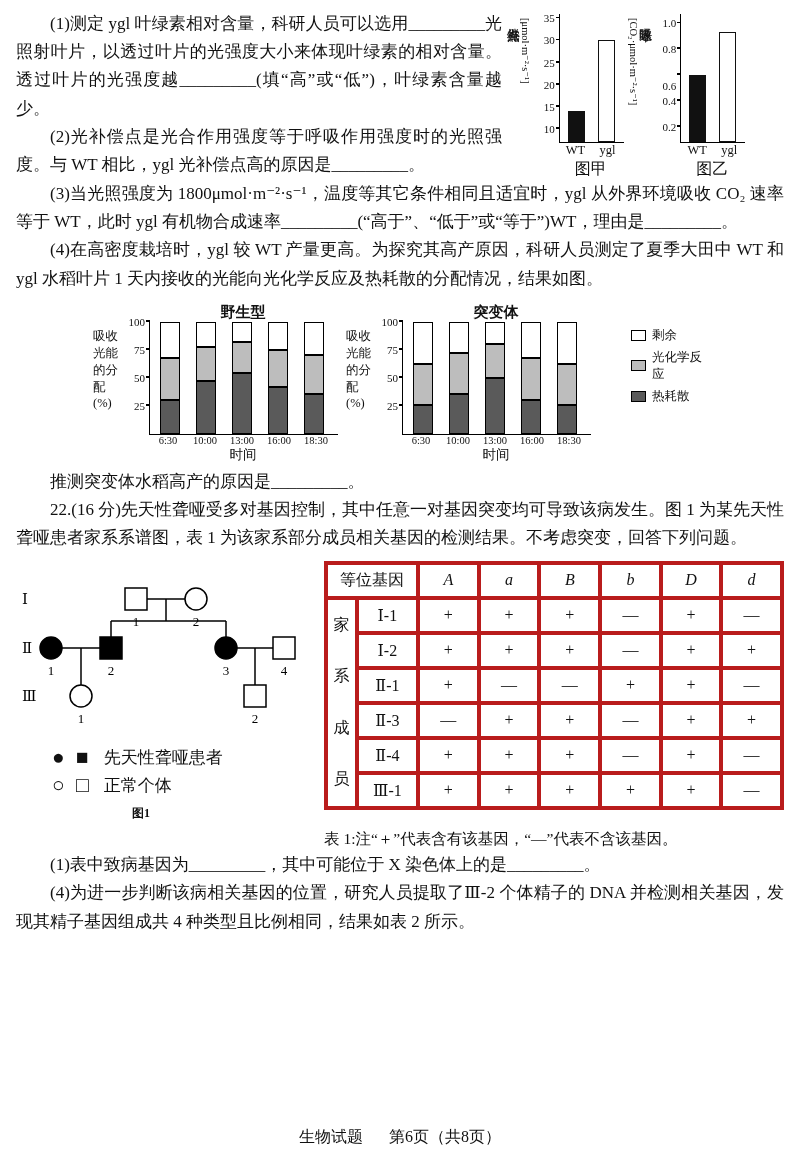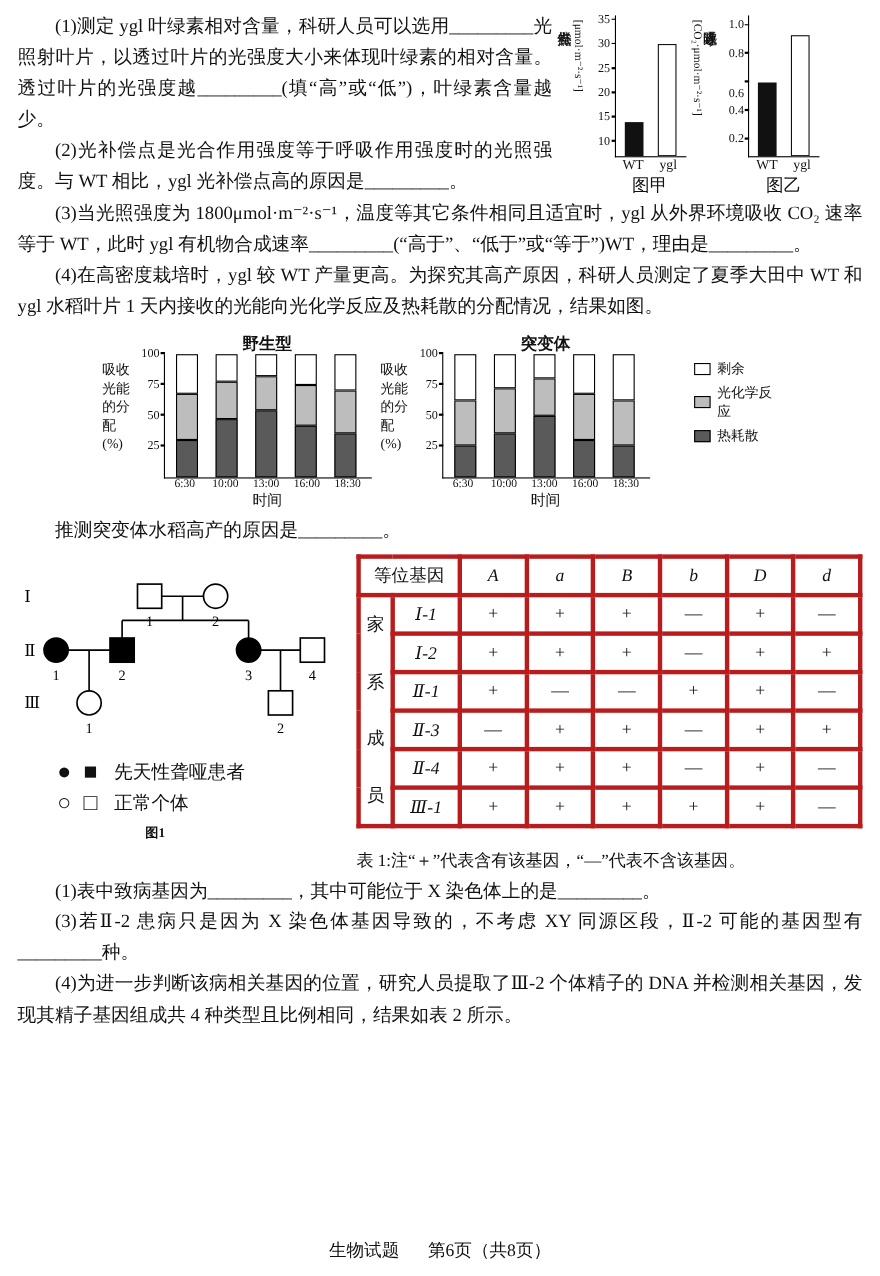--- a/index.html
+++ b/index.html
@@ -66,21 +66,21 @@
   .ped-legend{margin:8px 0 0 36px;font-size:17px;}
   .ped-leg-row{display:flex;align-items:center;gap:12px;margin-bottom:5px;}
   .ped-sym{font-size:21px;letter-spacing:3px;line-height:1;}
   .ped-caption{text-align:center;width:250px;font-size:12px;margin-top:8px;font-weight:bold;}
 
   .tbl-block{flex:1;}
   table{border-collapse:collapse;margin-left:8px;}
   th,td{border:4px solid #b91c1c;text-align:center;font-size:16px;font-weight:normal;height:31px;padding:0;}
   th.allele{font-style:italic;width:61px;}
   th.hdr{width:90px;}
-  td.member{width:60px;font-style:italic;}
+  td.member{width:60px;}
   td.mark{width:61px;}
   td.vcell{width:28px;}
   .vflex{display:flex;flex-direction:column;justify-content:space-around;height:100%;align-items:center;}
   .tbl-note{padding-left:308px;font-size:15.5px;margin-top:4px;}
 
   .footer{position:absolute;bottom:12px;left:0;right:0;display:flex;justify-content:center;gap:26px;font-size:16px;}
 </style>
 </head>
 <body>
 
@@ -249,20 +249,21 @@
           <span>光化学反应</span>
         </div>
         <div class="leg-item">
           <span class="sw sw-heat"></span>
           <span>热耗散</span>
         </div>
       </div>
   </section>
 
   <p>推测突变体水稻高产的原因是_________。</p>
+  <p>22.(16 分)先天性聋哑受多对基因控制，其中任意一对基因突变均可导致该病发生。图 1 为某先天性聋哑患者家系系谱图，表 1 为该家系部分成员相关基因的检测结果。不考虑突变，回答下列问题。</p>
 
   <section class="ped-table">
 
     <div class="ped-block">
       <svg id="pedsvg" width="290" height="165" viewBox="0 0 290 165">
 
         <line x1="131" y1="30" x2="169" y2="30"></line>
         <line x1="150" y1="30" x2="150" y2="52"></line>
         <line x1="95" y1="52" x2="210" y2="52"></line>
         <line x1="95" y1="52" x2="95" y2="68"></line>
@@ -381,21 +382,20 @@
               <td class="mark">—</td>
             </tr>
           </tbody>
       </table>
     </div>
   </section>
 
   <p class="tbl-note noindent">表 1:注“＋”代表含有该基因，“—”代表不含该基因。</p>
 
   <p>(1)表中致病基因为_________，其中可能位于 X 染色体上的是_________。</p>
-  <p>(3)若Ⅱ-2 患病只是因为 X 染色体基因导致的，不考虑 XY 同源区段，Ⅱ-2 可能的基因型有_________种。</p>
   <p>(4)为进一步判断该病相关基因的位置，研究人员提取了Ⅲ-2 个体精子的 DNA 并检测相关基因，发现其精子基因组成共 4 种类型且比例相同，结果如表 2 所示。</p>
 
   <div class="footer">
     <span>生物试题</span>
     <span>第6页（共8页）</span>
   </div>
 
 </div>
 
 </body></html>

